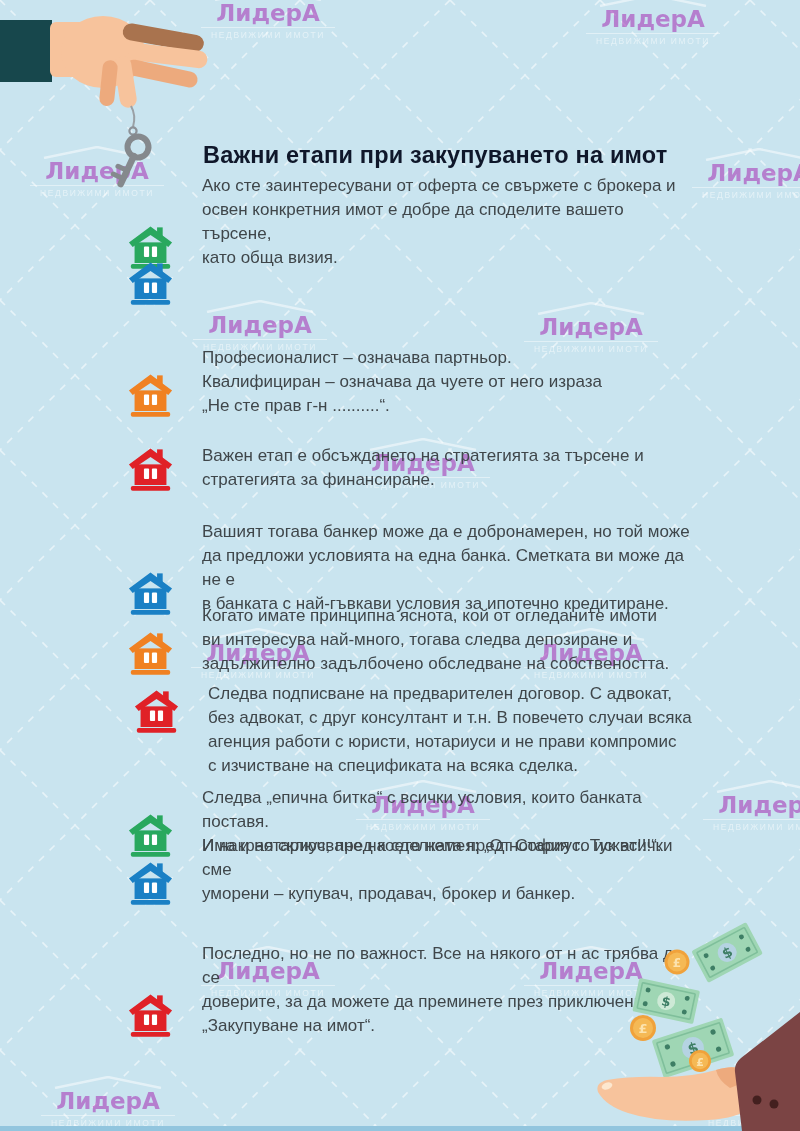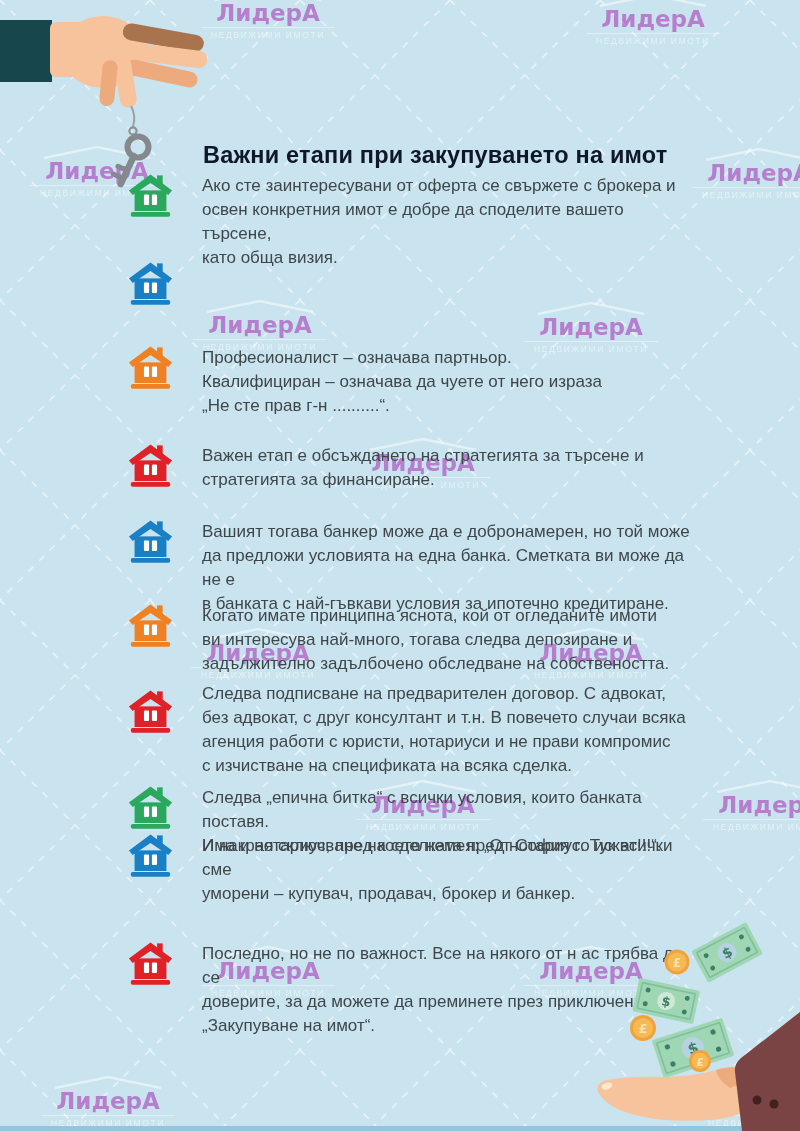--- a/index.html
+++ b/index.html
@@ -13,23 +13,23 @@
   .bottom-bar{position:absolute;left:0;bottom:0;width:800px;height:5px;z-index:3;}
   .sleeve-top{position:absolute;left:0;top:20px;width:52px;height:62px;z-index:4;}
   .hand-key{position:absolute;left:0;top:0;width:215px;height:200px;z-index:4;}
   .money-hand{position:absolute;left:590px;top:920px;width:210px;height:211px;z-index:4;}
   .page-title{
     position:absolute;left:203px;top:126px;width:520px;z-index:2;
     font-size:23.5px;font-weight:700;color:#0f172a;letter-spacing:.2px;
   }
   .step{
     position:absolute;left:128px;width:575px;z-index:2;
-    display:flex;align-items:flex-start;gap:29px;
+    display:flex;align-items:flex-end;gap:29px;
   }
-  .step.align-top{align-items:flex-start;}
+  .step.align-top{align-items:flex-start;justify-content:flex-end;}
   .step.align-top .house{margin-top:8px;}
   .house{flex:none;width:45px;height:44px;}
   .house svg{display:block;width:45px;height:44px;}
   .step-text{
     margin:0;font-size:17px;line-height:24px;color:#3f464a;
     white-space:pre-line;width:495px;
   }
   .wm{position:absolute;width:150px;opacity:.5;text-align:center;z-index:1;pointer-events:none;}
   .wm-roof{display:block;margin:0 auto;}
   .wm-name{font-size:23px;font-weight:700;line-height:1.05;color:#a21caf;font-family:"DejaVu Sans",sans-serif;}

